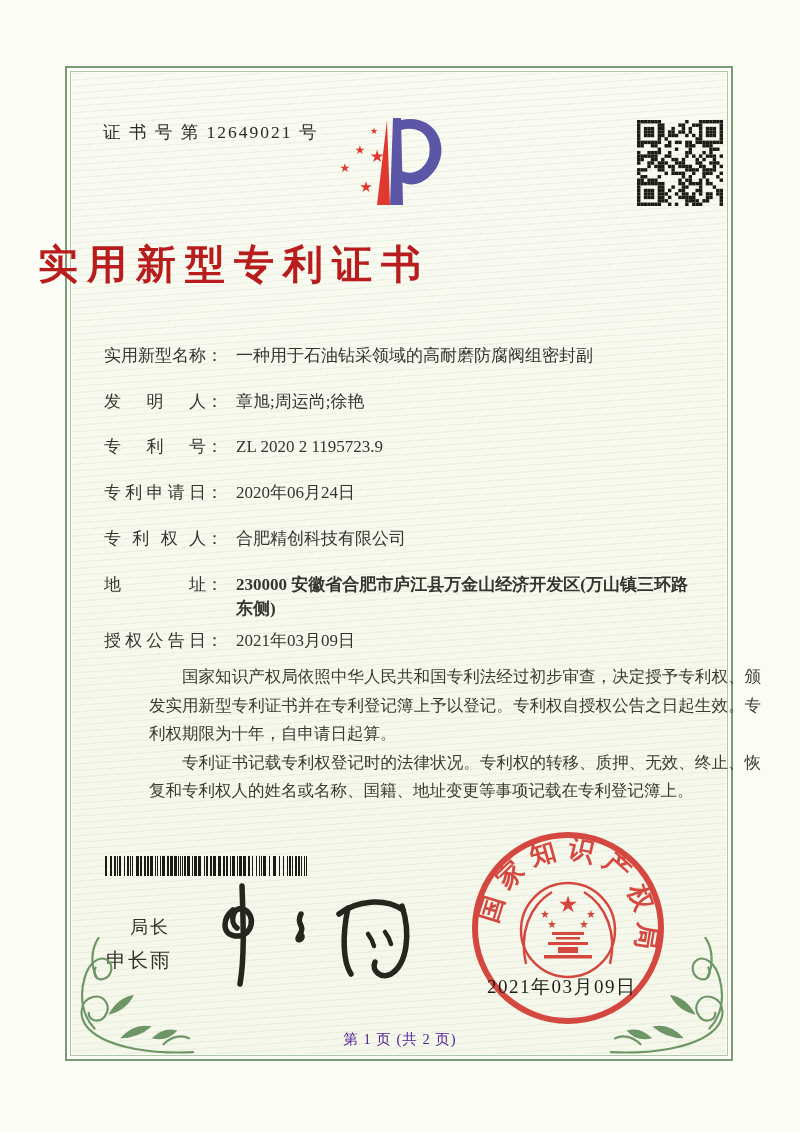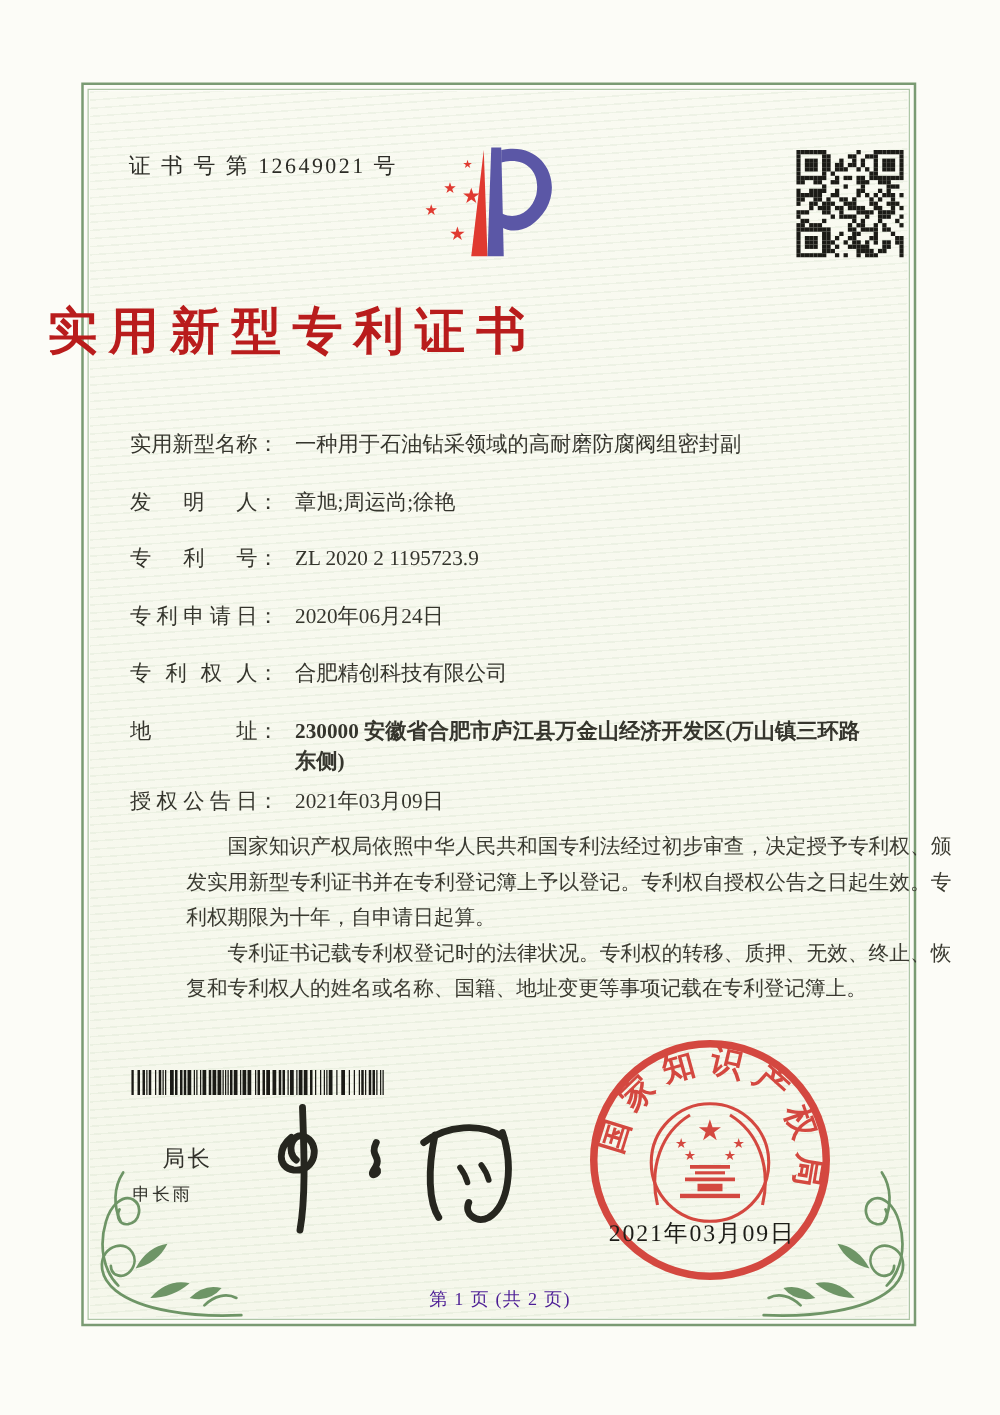--- a/index.html
+++ b/index.html
@@ -35,21 +35,21 @@
   .fcolon{vertical-align:top;}
   .fvalue{margin-left:13px;vertical-align:top;}
   .fvalue.wrap{display:inline-block;white-space:normal;width:452px;word-break:break-all;font-weight:bold;}
   .grant-no-group{left:385px;font-size:17px;color:#35352d;white-space:nowrap;}
   .grant-no-group .glabel{letter-spacing:3px;}
   .paragraphs{left:103px;top:663px;width:612px;margin-left:46px;}
   .paragraphs p{margin:0;text-indent:2em;font-size:16.5px;line-height:28.5px;
     color:#3a3a31;text-align:justify;}
   .officer-title{left:106px;top:915px;font-size:18px;color:#32322b;letter-spacing:2px;
     font-family:"Liberation Sans", sans-serif;margin-left:24px;}
-  .officer-name{left:106px;top:947px;font-size:14px;color:#32322b;letter-spacing:2px;
+  .officer-name{left:106px;top:947px;font-size:20px;color:#32322b;letter-spacing:2px;
     font-family:Liberation Mono, monospace;}
   .seal-wrap{left:466px;top:826px;width:204px;height:204px;}
   .seal-date{left:487px;top:974px;font-size:19px;letter-spacing:1.5px;color:#1d1d18;z-index:5;}
   .page-info{left:0;right:0;top:1030px;text-align:center;font-size:14.5px;color:#4c1d95;letter-spacing:1px;}
   .back-note{left:0;right:0;top:1131px;text-align:center;font-size:15px;color:#3f3f35;letter-spacing:2px;}
   .qr{left:637px;top:120px;width:86px;height:86px;}
   .barcode{left:105px;top:856px;width:204px;height:20px;}
   .logo{left:330px;top:108px;width:140px;height:110px;}
   .flourish{width:128px;height:128px;}
   .flourish-bl{left:69px;top:934px;}

